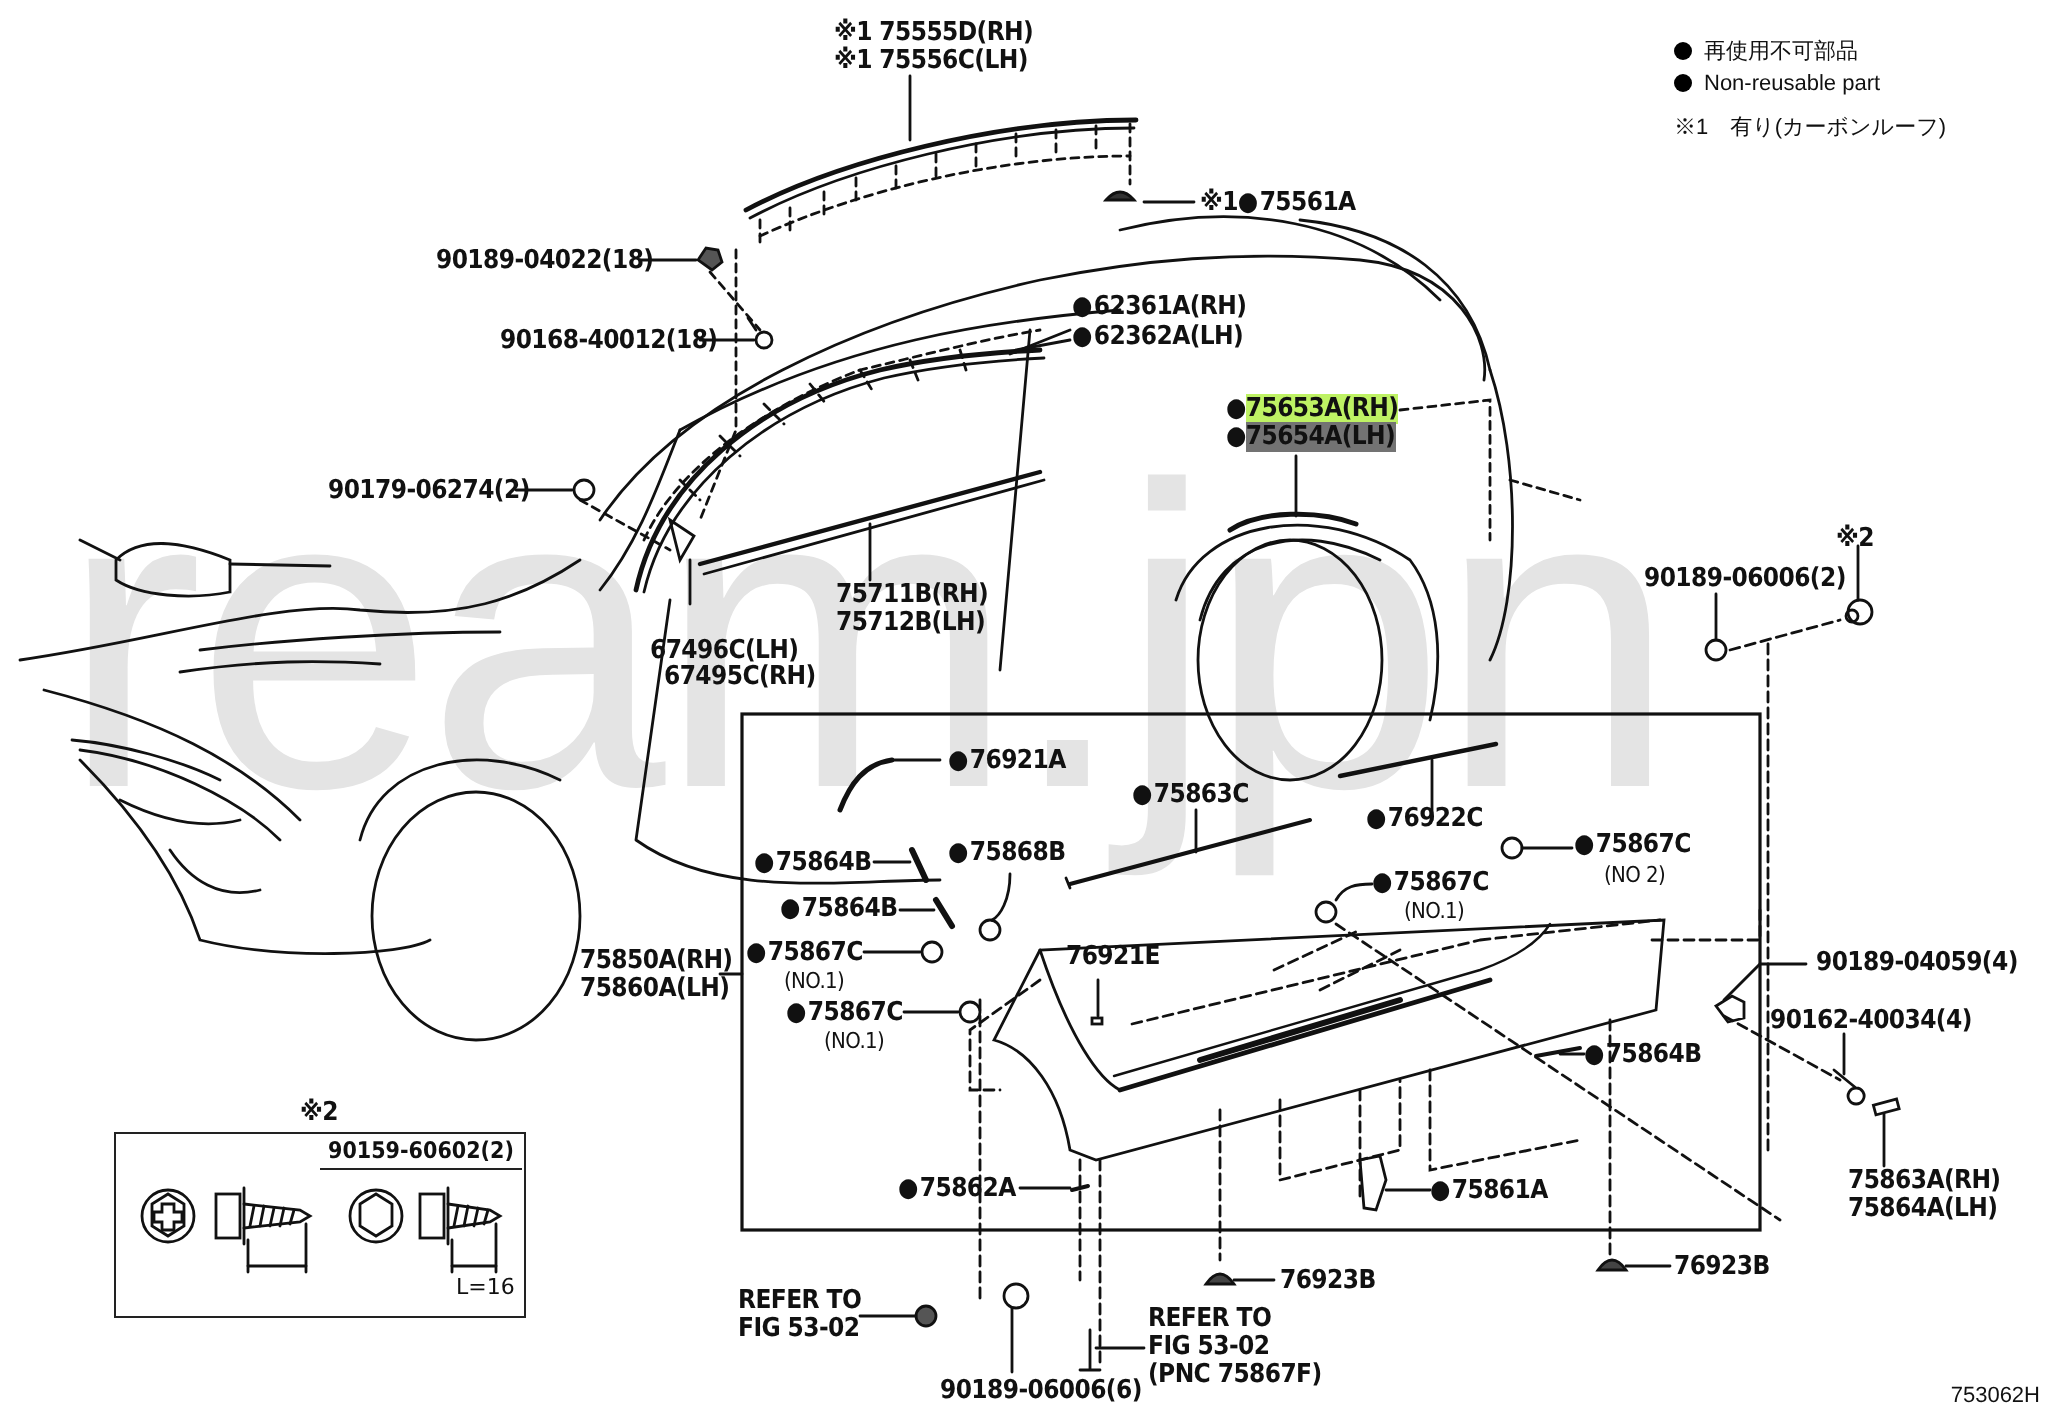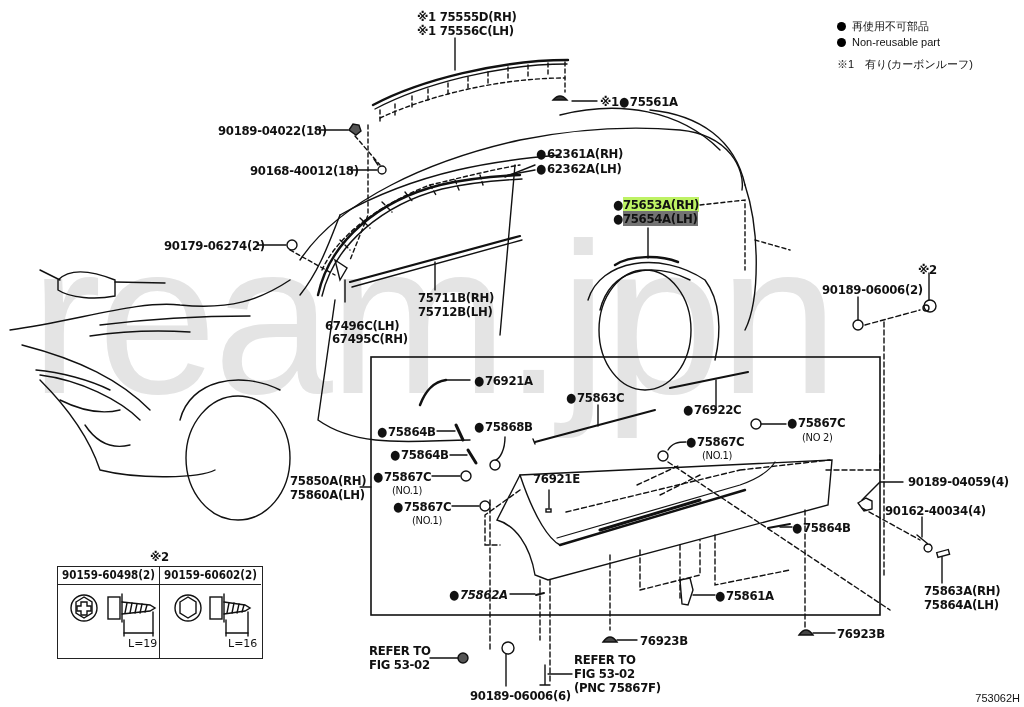--- a/index.html
+++ b/index.html
@@ -316,40 +316,36 @@
 <div class="lbl" style="left:290px;top:487px;">75860A(LH)</div>
 <div class="lbl dot" style="left:373px;top:469px;">75867C</div>
 <div class="lbl small" style="left:392px;top:483px;">(NO.1)</div>
 <div class="lbl dot" style="left:393px;top:499px;">75867C</div>
 <div class="lbl small" style="left:412px;top:513px;">(NO.1)</div>
 <div class="lbl" style="left:533px;top:471px;">76921E</div>
 
 <div class="lbl" style="left:908px;top:474px;">90189-04059(4)</div>
 <div class="lbl" style="left:885px;top:503px;">90162-40034(4)</div>
 <div class="lbl dot" style="left:792px;top:520px;">75864B</div>
-<div class="lbl dot" style="left:449px;top:587px;font-style:italic;">75862A</div>
+<div class="lbl dot" style="left:449px;top:587px;">75862A</div>
 <div class="lbl dot" style="left:715px;top:588px;">75861A</div>
 <div class="lbl" style="left:924px;top:583px;">75863A(RH)</div>
 <div class="lbl" style="left:924px;top:597px;">75864A(LH)</div>
 
 <div class="lbl" style="left:640px;top:633px;">76923B</div>
 <div class="lbl" style="left:837px;top:626px;">76923B</div>
 
 <div class="lbl" style="left:369px;top:643px;">REFER TO</div>
 <div class="lbl" style="left:369px;top:657px;">FIG 53-02</div>
 <div class="lbl" style="left:574px;top:652px;">REFER TO</div>
 <div class="lbl" style="left:574px;top:666px;">FIG 53-02</div>
 <div class="lbl" style="left:574px;top:680px;">(PNC 75867F)</div>
 <div class="lbl" style="left:470px;top:688px;">90189-06006(6)</div>
 
 <div class="lbl" style="left:150px;top:549px;">※2</div>
 <div class="note-box">
-  <div class="cell left">
-    <div class="hdr">90159-60498(2)</div>
-    <div class="len" style="left:70px;top:70px;">L=19</div>
-  </div>
   <div class="cell right">
     <div class="hdr">90159-60602(2)</div>
     <div class="len" style="left:68px;top:70px;">L=16</div>
   </div>
 </div>
 
 <div class="figid">753062H</div>
 
 </body></html>

